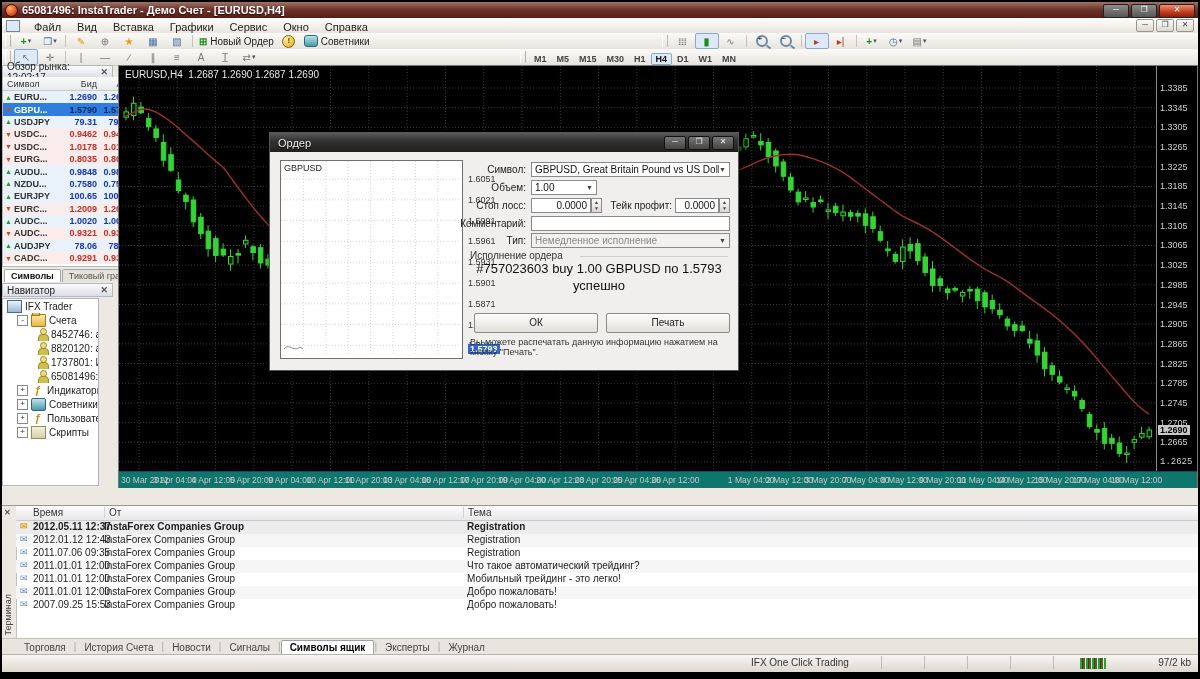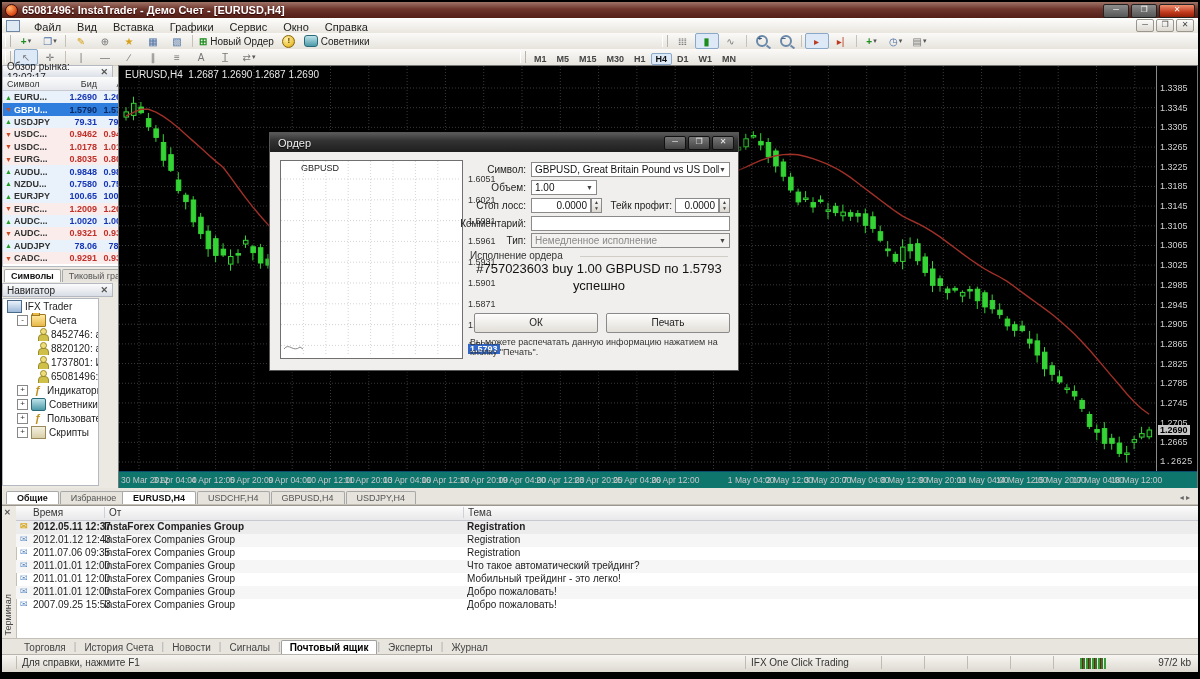--- a/index.html
+++ b/index.html
@@ -141,21 +141,21 @@
   
   #dialog{position:absolute;left:267px;top:130px;width:468px;height:237px;background:#f0efed;
     border:1px solid #565656;box-shadow:3px 4px 10px rgba(0,0,0,.65);}
   #dlg-title{position:absolute;left:0;top:0;width:100%;height:19px;
     background:linear-gradient(#5a5a5a,#333 40%,#1f1f1f);display:flex;align-items:center;}
   #dlg-title .t{color:#eee;font-size:11px;margin-left:8px;text-shadow:0 1px 1px #000;}
   .dbtn{width:20px;height:12px;border:1px solid #111;border-radius:2px;background:linear-gradient(#777,#444);
     color:#eee;font-size:8px;line-height:10px;text-align:center;margin-left:2px;}
   #dlg-title .btns{margin-left:auto;margin-right:4px;display:flex;}
   #minichart{position:absolute;left:10px;top:27px;width:181px;height:197px;background:#fff;border:1px solid #707070;}
-  #minichart .sym{position:absolute;left:20px;top:2px;font-size:9px;color:#222;}
+  #minichart .sym{position:absolute;left:3px;top:2px;font-size:9px;color:#222;}
   #miniaxis{position:absolute;left:196px;top:27px;width:40px;height:197px;}
   .mlabel{position:absolute;left:2px;font-size:9px;color:#333;}
   .mlabel.cur{background:#2f66c8;color:#fff;padding:0 2px;font-weight:bold;}
   .dlabel{position:absolute;font-size:10px;color:#222;text-align:right;}
   .dfield{position:absolute;height:15px;background:#fff;border:1px solid #8a8a8a;font-size:10px;color:#111;
     box-sizing:border-box;display:flex;align-items:center;padding:0 3px;}
   .dfield .v{flex:1;white-space:nowrap;overflow:hidden;}
   .dfield .da{font-size:7px;color:#444;}
   .dfield.num .v{text-align:right;}
   .dfield.disabled{background:#f2f1ef;color:#8a8a8a;}
@@ -841,33 +841,20 @@
           <div class="tlabel" style="left: 762px;">8 May 12:00</div>
           <div class="tlabel" style="left: 800.3px;">9 May 20:00</div>
           <div class="tlabel" style="left: 838.6px;">11 May 04:00</div>
           <div class="tlabel" style="left: 876.9px;">14 May 12:00</div>
           <div class="tlabel" style="left: 915.2px;">15 May 20:00</div>
           <div class="tlabel" style="left: 953.5px;">17 May 04:00</div>
           <div class="tlabel" style="left: 991.8px;">18 May 12:00</div>
         </div>
   </div>
 
-  <div id="tabsrow">
-    <div id="navtabs">
-          <span class="ctab active">Общие</span>
-          <span class="ctab">Избранное</span>
-        </div>
-    <div id="charttabs">
-          <span class="ctab active">EURUSD,H4</span>
-          <span class="ctab">USDCHF,H4</span>
-          <span class="ctab">GBPUSD,H4</span>
-          <span class="ctab">USDJPY,H4</span>
-        </div>
-    <span id="tabarrows">◂ ▸</span>
-  </div>
 
   <div id="terminal">
     <div id="termstrip">
       <span class="x">✕</span>
       <span class="vlabel">Терминал</span>
     </div>
     <div id="mailhead">
       <span style="left:17px;">Время</span>
       <span style="left:88px;border-left:1px solid #d0d0d8;padding-left:4px;">От</span>
       <span style="left:447px;border-left:1px solid #d0d0d8;padding-left:4px;">Тема</span>
@@ -918,29 +905,28 @@
       </div>
   <div id="termtabs">
         <span class="btab">Торговля</span>
         <span class="btabsep">|</span>
         <span class="btab">История Счета</span>
         <span class="btabsep">|</span>
         <span class="btab">Новости</span>
         <span class="btabsep">|</span>
         <span class="btab">Сигналы</span>
         <span class="btabsep">|</span>
-        <span class="btab active">Почтовый ящик</span>
+        <span class="btab active">Символы ящик</span>
         <span class="btabsep">|</span>
         <span class="btab">Эксперты</span>
         <span class="btabsep">|</span>
         <span class="btab">Журнал</span>
       </div>
 
   <div id="statusbar">
-    <span class="scell" style="left:14px;width:730px;border-left:1px solid #c0bcb4;">Для справки, нажмите F1</span>
     <span class="scell" style="left:744px;width:136px;">IFX One Click Trading</span>
     <span class="scell" style="left:880px;width:43px;"></span>
     <span class="scell" style="left:923px;width:43px;"></span>
     <span class="scell" style="left:966px;width:43px;"></span>
     <span class="scell" style="left:1009px;width:43px;"></span>
     <span id="traffic"></span>
     <span class="scell" style="left:1106px;width:88px;text-align:right;border-right:none;">97/2 kb</span>
   </div>
 
   <div id="dialog">

